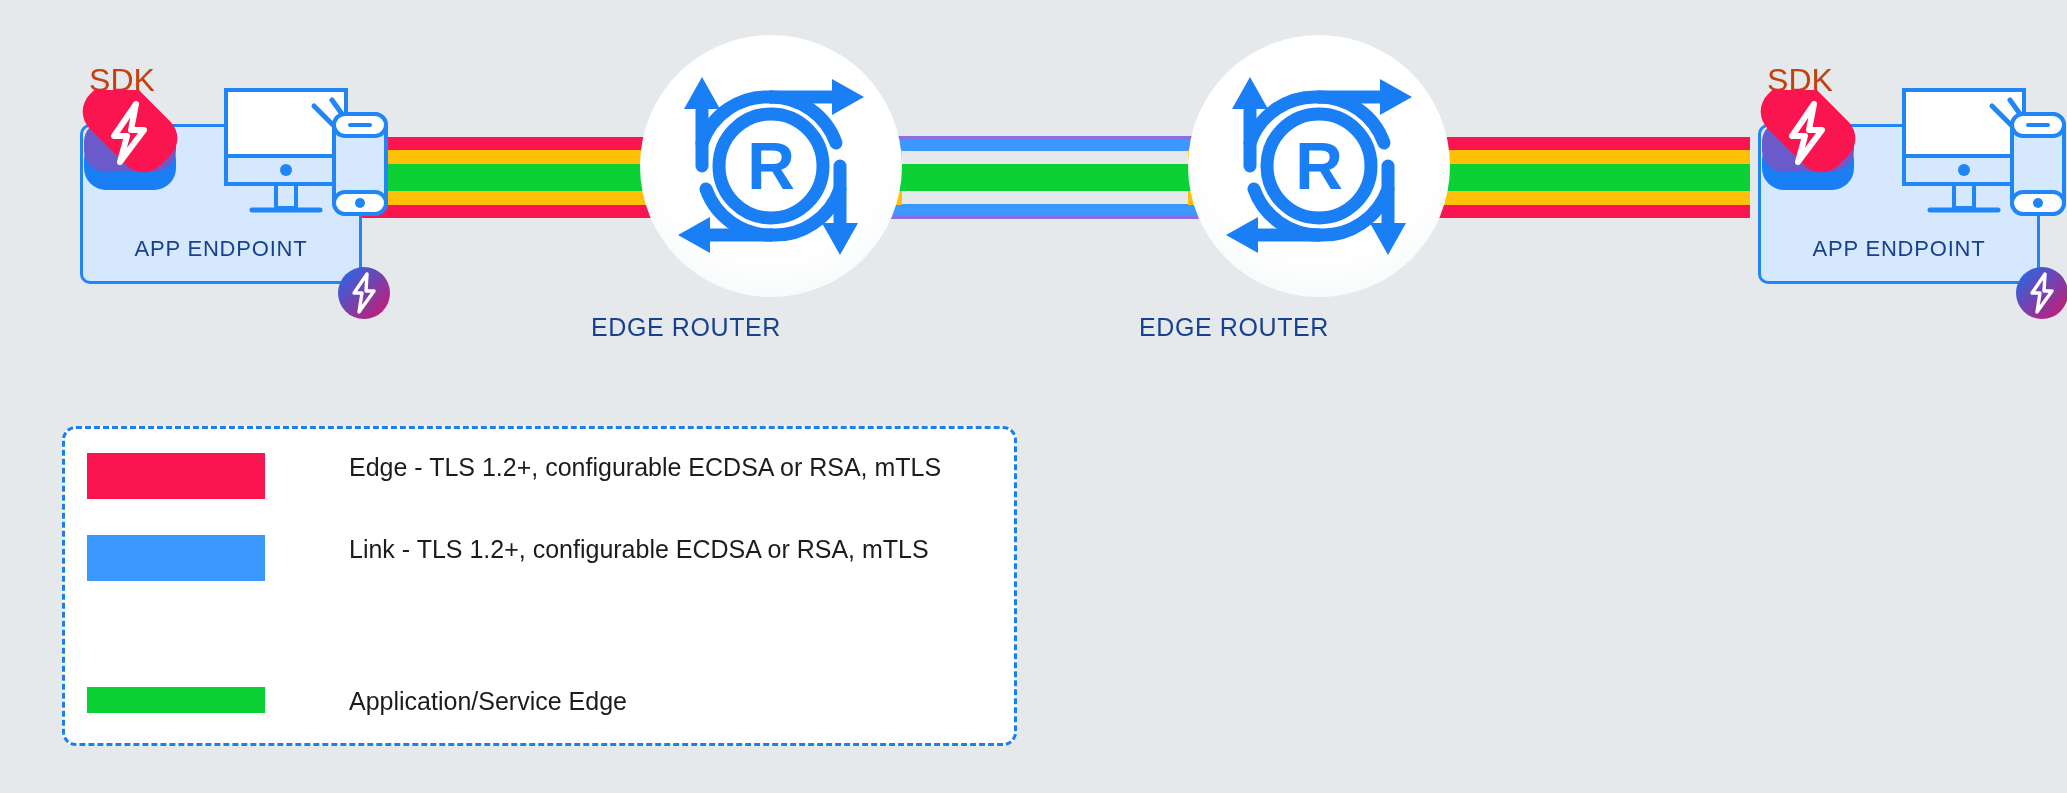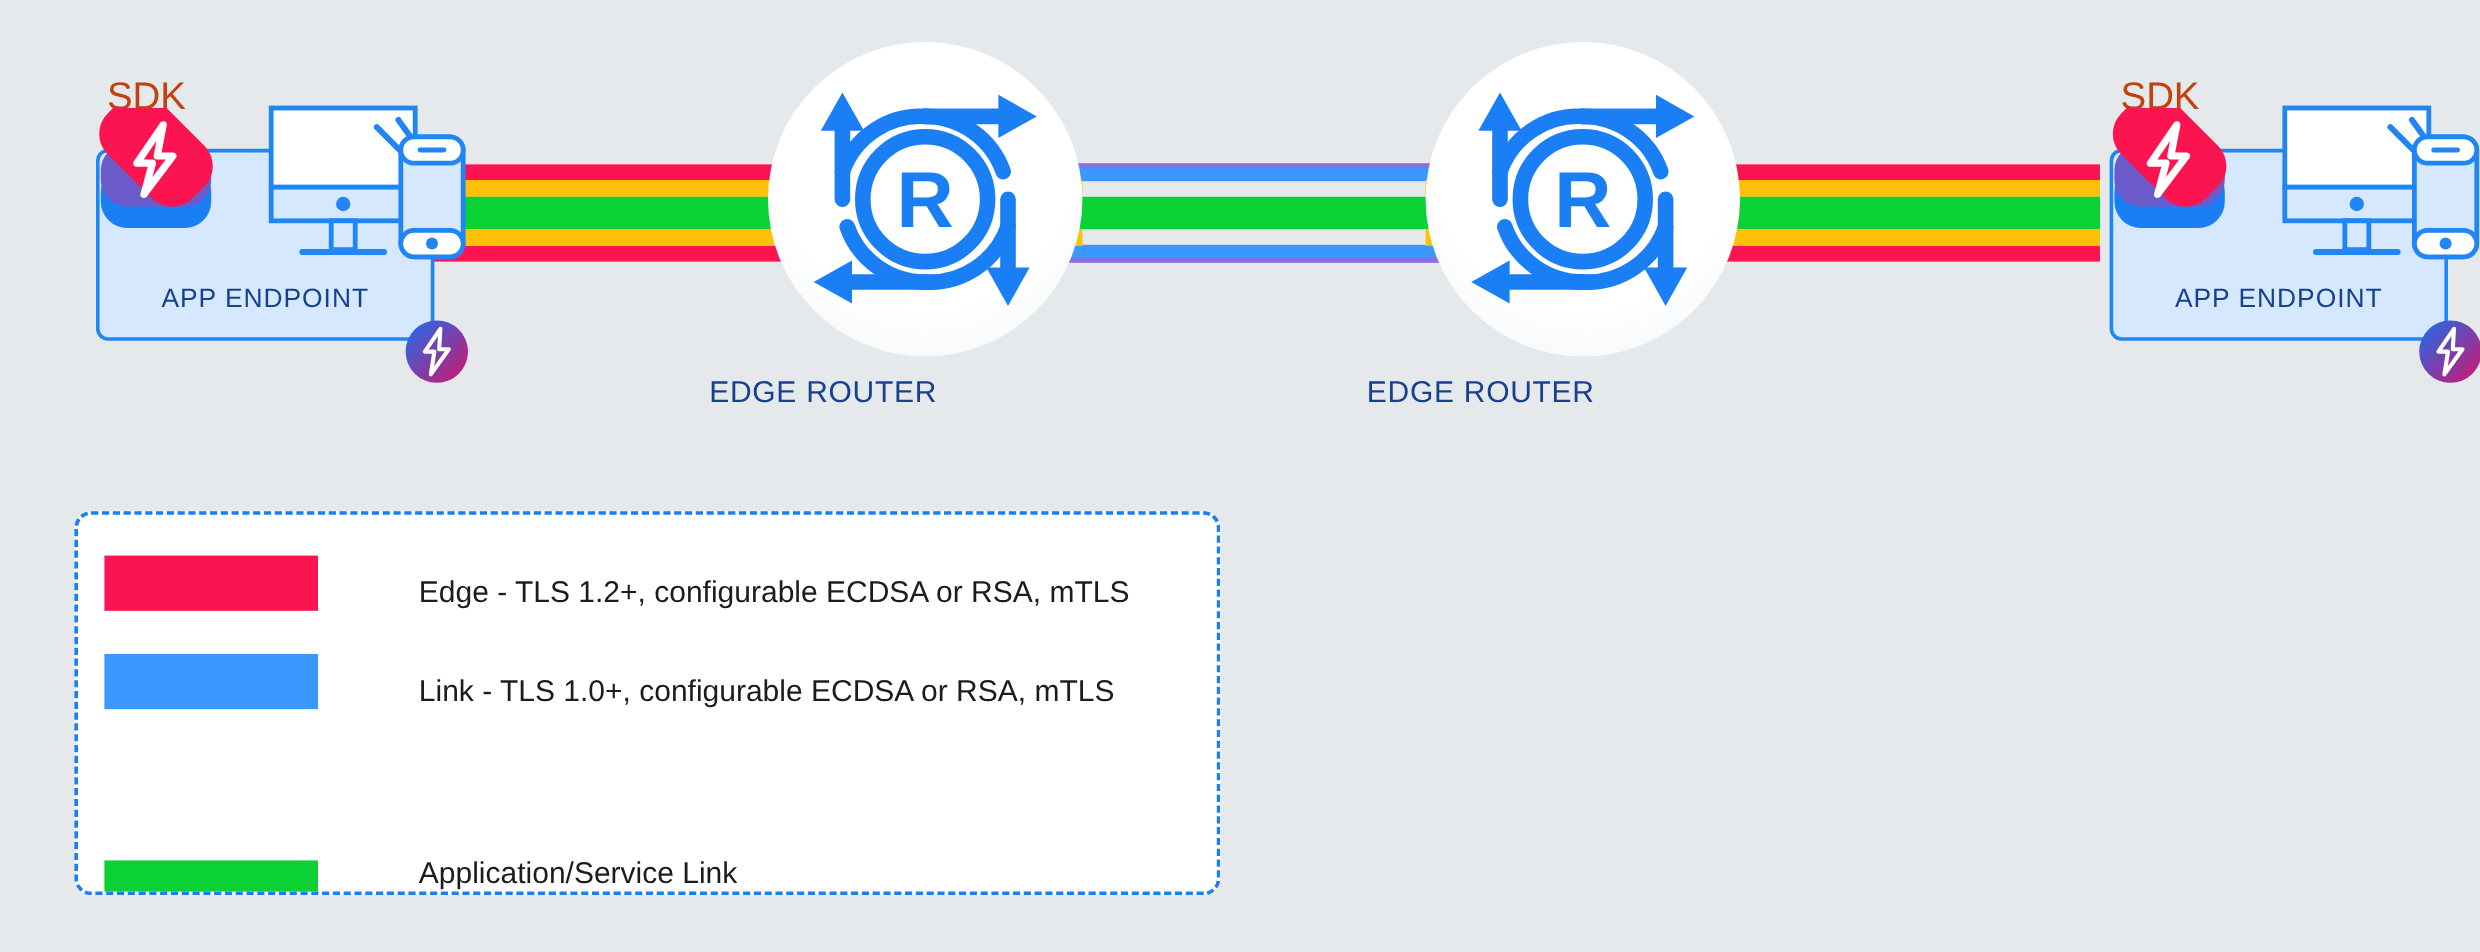--- a/index.html
+++ b/index.html
@@ -115,21 +115,21 @@
     height: 320px;
     background: #ffffff;
     border: 3px dashed #1a7ff0;
     border-radius: 14px;
     box-sizing: border-box;
   }
   .legend-row {
     position: absolute;
     left: 22px;
     display: flex;
-    align-items: flex-end;
+    align-items: flex-start;
     height: 56px;
   }
   .legend-swatch {
     width: 178px;
     height: 46px;
     flex: 0 0 auto;
   }
   .legend-swatch.short { height: 26px; }
   .legend-text {
     margin-left: 84px;
@@ -315,24 +315,24 @@
 
   <div class="legend">
 
     <div class="legend-row" style="top:24px;">
       <div class="legend-swatch" style="background:#fb1550;"></div>
       <div class="legend-text">Edge - TLS 1.2+, configurable ECDSA or RSA, mTLS</div>
     </div>
 
     <div class="legend-row" style="top:106px;">
       <div class="legend-swatch" style="background:#3a98ff;"></div>
-      <div class="legend-text">Link - TLS 1.0+, configurable ECDSA or RSA, mTLS</div>
+      <div class="legend-text">Link - TLS 1.2+, configurable ECDSA or RSA, mTLS</div>
     </div>
 
 
     <div class="legend-row" style="top:258px;">
       <div class="legend-swatch short" style="background:#0bd134;"></div>
-      <div class="legend-text">Application/Service Link</div>
+      <div class="legend-text">Application/Service Edge</div>
     </div>
 
   </div>
 
 </div>
 
 </body></html>

